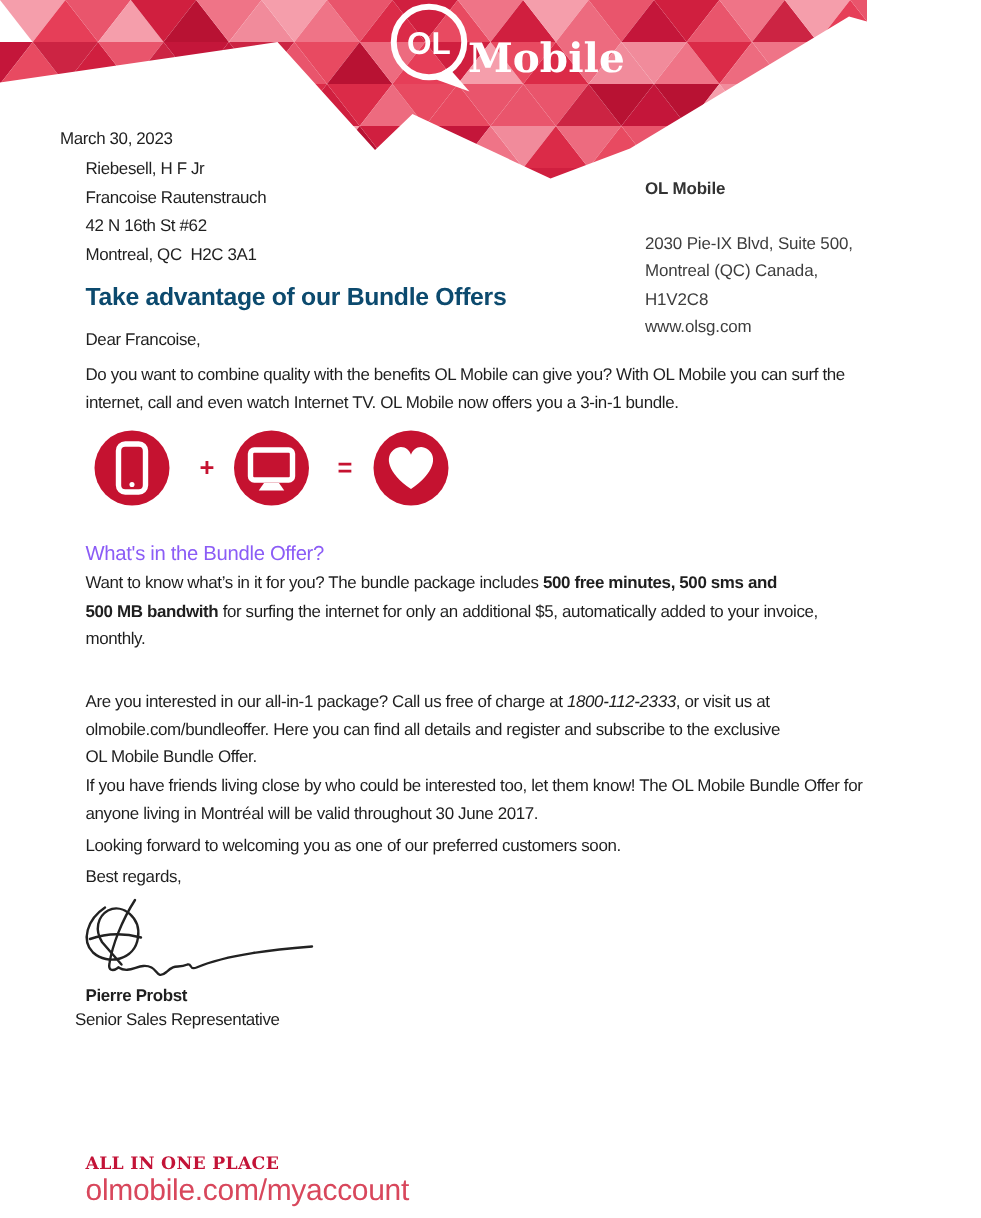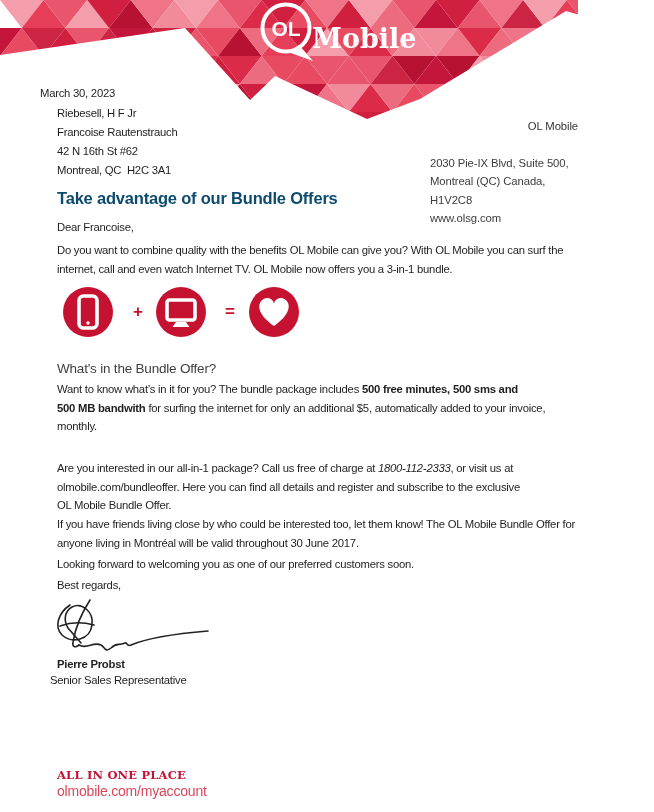--- a/index.html
+++ b/index.html
@@ -16,21 +16,21 @@
   .txt{
     font-size:11.3px;
     line-height:18.5px;
     letter-spacing:-0.25px;
     white-space:pre-line;
     color:#1f1f1f;
   }
   .date{top:84px;left:40px;}
   .recipient{top:104px;left:57px;line-height:19px;}
   .company{top:98px;left:430px;line-height:18.5px;color:#3d3d3d;letter-spacing:-0.1px;}
-  .company .co-name{font-weight:normal;color:#333;text-align:right;}
+  .company .co-name{font-weight:bold;color:#333;}
   .headline{
     top:189px;left:57px;
     font-size:16.5px;font-weight:bold;
     color:#0c4a6e;letter-spacing:-0.2px;
   }
   .salutation{top:218px;left:57px;}
   .intro{top:241px;left:57px;width:596px;}
   .icon-row{top:287px;left:63px;display:flex;align-items:center;}
   .icon-circle{
     width:50px;height:50px;border-radius:50%;
@@ -38,41 +38,41 @@
     display:flex;align-items:center;justify-content:center;
     flex:0 0 auto;
   }
   .op{
     color:#c51230;font-weight:bold;font-size:17px;
     flex:0 0 auto;line-height:50px;
   }
   .op-plus{margin-left:20px;margin-right:13px;}
   .op-eq{margin-left:19px;margin-right:14px;}
   .sec-title{
-    font-size:13.5px;color:#404040;letter-spacing:-0.2px;
+    font-size:13.5px;color:#8b5cf6;letter-spacing:-0.2px;
   }
   .sec1-title{top:361px;left:57px;}
   .sec1-body{top:380px;left:57px;width:596px;}
   .sec2-title{top:440px;left:57px;}
   .sec2-body{top:459px;left:57px;width:596px;}
   .friends{top:515px;left:57px;width:596px;}
   .closing{top:555px;left:57px;width:596px;}
   .regards{top:576px;left:57px;}
   .signature{top:597px;left:52px;}
   .signer-name{top:655px;left:57px;font-weight:bold;}
   .signer-title{top:671px;left:50px;}
   .footer-tagline{
     top:768px;left:57px;
     font-family:"DejaVu Serif",serif;
     font-size:11.5px;font-weight:bold;
     color:#c31337;letter-spacing:0.2px;
   }
   .footer-url{
     top:783px;left:57px;
-    font-size:14px;color:#d8475c;letter-spacing:-0.2px;
+    font-size:20px;color:#d8475c;letter-spacing:-0.2px;
     text-decoration:none;cursor:pointer;
   }
   b.bold-span{font-weight:bold;}
   i.phone{font-style:italic;}
   .header-svg{top:0;left:0;display:block;}
 </style>
 </head>
 <body>
 
 <div class="page">

